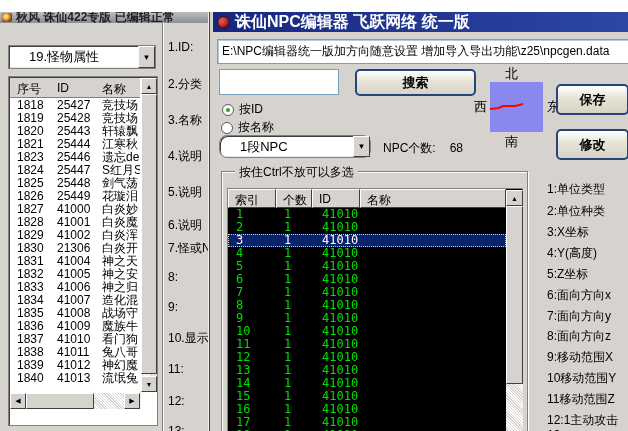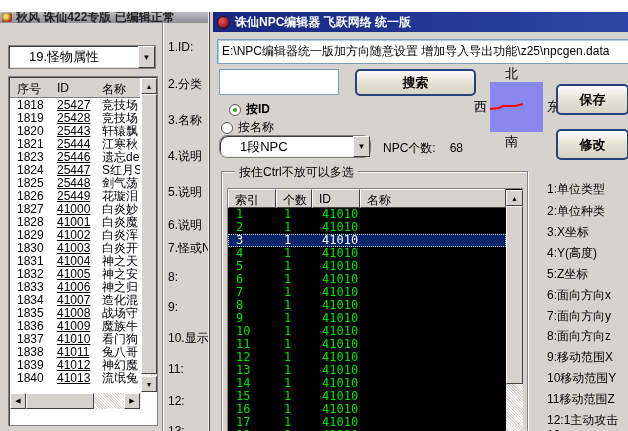--- a/index.html
+++ b/index.html
@@ -24,21 +24,21 @@
 
   .left-list { position:absolute; left:8px; top:64px; width:150px; height:350px;
     background:#fff; border:1px solid #808080; box-shadow:inset 1px 1px 0 #404040; }
   .ll-header { position:absolute; left:1px; top:1px; right:17px; height:20px; background:#d6d3ce;
     border-bottom:1px solid #808080; font-size:12px; color:#000; }
   .ll-header span { position:absolute; top:3px; }
   .ll-rows { position:absolute; left:1px; top:22px; right:17px; bottom:32px; overflow:hidden;
     font-size:12px; color:#000; }
   .lrow { position:relative; height:13px; line-height:13px; white-space:nowrap; }
   .lrow span { position:absolute; top:0; }
-  .lr-c0 { left:7px; } .lr-c1 { left:47px;text-decoration:underline; } .lr-c2 { left:92px; width:48px; overflow:hidden; }
+  .lr-c0 { left:7px; } .lr-c1 { left:47px; } .lr-c2 { left:92px; width:48px; overflow:hidden; }
   .ll-h0 { left:7px; } .ll-h1 { left:47px; } .ll-h2 { left:92px; }
 
   .sb-btn { position:absolute; background:#d6d3ce; border:1px solid; border-color:#fff #404040 #404040 #fff;
     font-size:7px; color:#000; display:flex; align-items:center; justify-content:center; }
   .sb-track { position:absolute; background:repeating-linear-gradient(45deg,#ffffff 0 1px,#d9d6d1 1px 2px); }
   .sb-thumb { position:absolute; background:#d6d3ce; border:1px solid; border-color:#fff #404040 #404040 #fff; }
 
   .ll-vtrack { left:132px; top:1px; width:16px; bottom:33px; }
   .ll-vup { left:132px; top:1px; width:16px; height:16px; }
   .ll-vthumb { left:132px; top:17px; width:16px; height:280px; }
@@ -52,39 +52,39 @@
     border-left:1px solid #808080; border-right:1px solid #fff; }
   .mid-label { position:absolute; left:168px; font-size:12px; color:#000; white-space:nowrap; width:44px; overflow:hidden; }
 
   
   .fwin { position:absolute; left:210px; top:0; width:418px; height:431px; background:#d6d3ce;
     border-left:3px solid #d6d3ce; box-shadow:-1px 0 0 #404040, -2px 0 0 #f2f1ec; }
   .f-titlebar { position:absolute; left:0; top:0; right:0; height:20px;
     background:linear-gradient(to right,#17277f,#2c47a5); display:flex; align-items:center; }
   .f-icon { width:13px; height:13px; margin:0 5px 0 4px; border-radius:50%;
     background:radial-gradient(circle at 35% 35%, #e05050 15%, #7a1020 75%); border:1px solid #3a0810; }
-  .f-title { color:#fff; font-size:12px; font-weight:bold; white-space:nowrap; }
+  .f-title { color:#fff; font-size:16px; font-weight:bold; white-space:nowrap; }
 
   .pathbox { position:absolute; left:4px; top:27px; width:414px; height:25px; background:#fff;
     border:1px solid #7b9ebd; box-shadow:inset 1px 1px 0 #b5cbde; font-size:12px; color:#000;
     line-height:23px; padding-left:4px; white-space:nowrap; overflow:hidden; }
 
   .search-input { position:absolute; left:6px; top:57px; width:120px; height:26px; background:#fff;
     border:1px solid #7b9ebd; font-size:12px; padding-left:4px;
     font-family:"Liberation Sans",sans-serif; }
   .xpbtn { position:absolute; background:linear-gradient(#ffffff,#e6e3d6 45%,#d8d4c4);
     border:2px solid #27437c; border-radius:5px; font-size:13px; font-weight:bold; color:#000;
     display:flex; align-items:center; justify-content:center;
     font-family:"Liberation Sans",sans-serif; }
   .btn-search { left:142px; top:57px; width:121px; height:27px; }
   .btn-save { left:343px; top:72px; width:73px; height:31px; }
   .btn-modify { left:343px; top:117px; width:73px; height:31px; }
 
   .radio-row { position:absolute; display:flex; align-items:center; font-size:12px; color:#000; }
-  .radio-byid { left:16px; top:89px;font-weight:bold; } .radio-byname { left:8px; top:107px; }
+  .radio-byid { left:9px; top:89px; } .radio-byname { left:8px; top:107px; }
   .radio { width:12px; height:12px; border-radius:50%; background:#fff; border:1px solid #5a5a5a;
     margin-right:5px; position:relative; }
   .radio.checked::after { content:""; position:absolute; left:3px; top:3px; width:4px; height:4px;
     border-radius:50%; background:#2f9e2f; }
 
   .seg-combo { left:6px; top:123px; width:152px; height:23px;border-radius:8px; }
   .npc-count { position:absolute; left:170px; top:128px; font-size:12px; color:#000; }
   .npc-count .val { margin-left:14px; }
 
   .compass-n { position:absolute; left:292px; top:53px; font-size:13px; color:#000; }
@@ -188,21 +188,21 @@
           <span class="lr-c1">41001</span>
           <span class="lr-c2">白炎魔</span>
         </div>
         <div class="lrow">
           <span class="lr-c0">1829</span>
           <span class="lr-c1">41002</span>
           <span class="lr-c2">白炎浑</span>
         </div>
         <div class="lrow">
           <span class="lr-c0">1830</span>
-          <span class="lr-c1">41003</span>
+          <span class="lr-c1">21306</span>
           <span class="lr-c2">白炎开</span>
         </div>
         <div class="lrow">
           <span class="lr-c0">1831</span>
           <span class="lr-c1">41004</span>
           <span class="lr-c2">神之天</span>
         </div>
         <div class="lrow">
           <span class="lr-c0">1832</span>
           <span class="lr-c1">41005</span>

